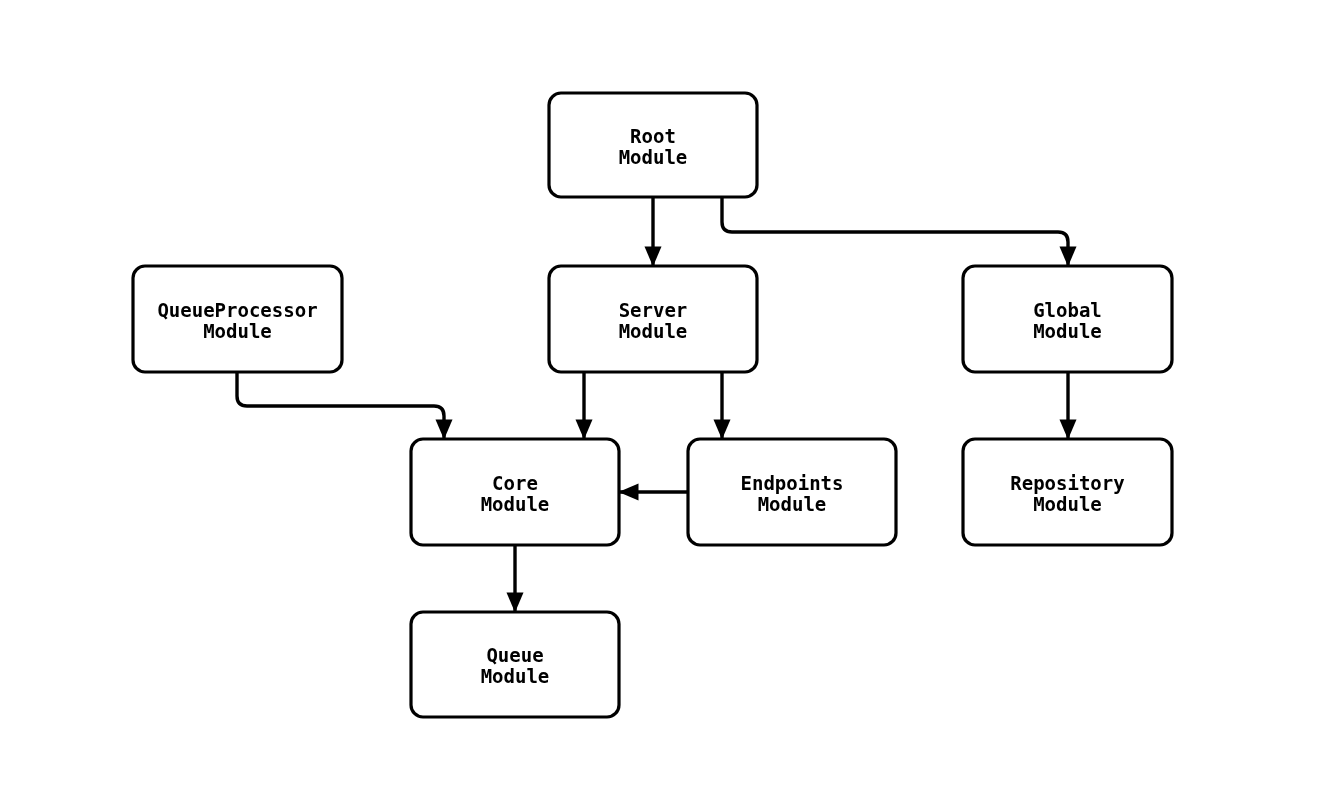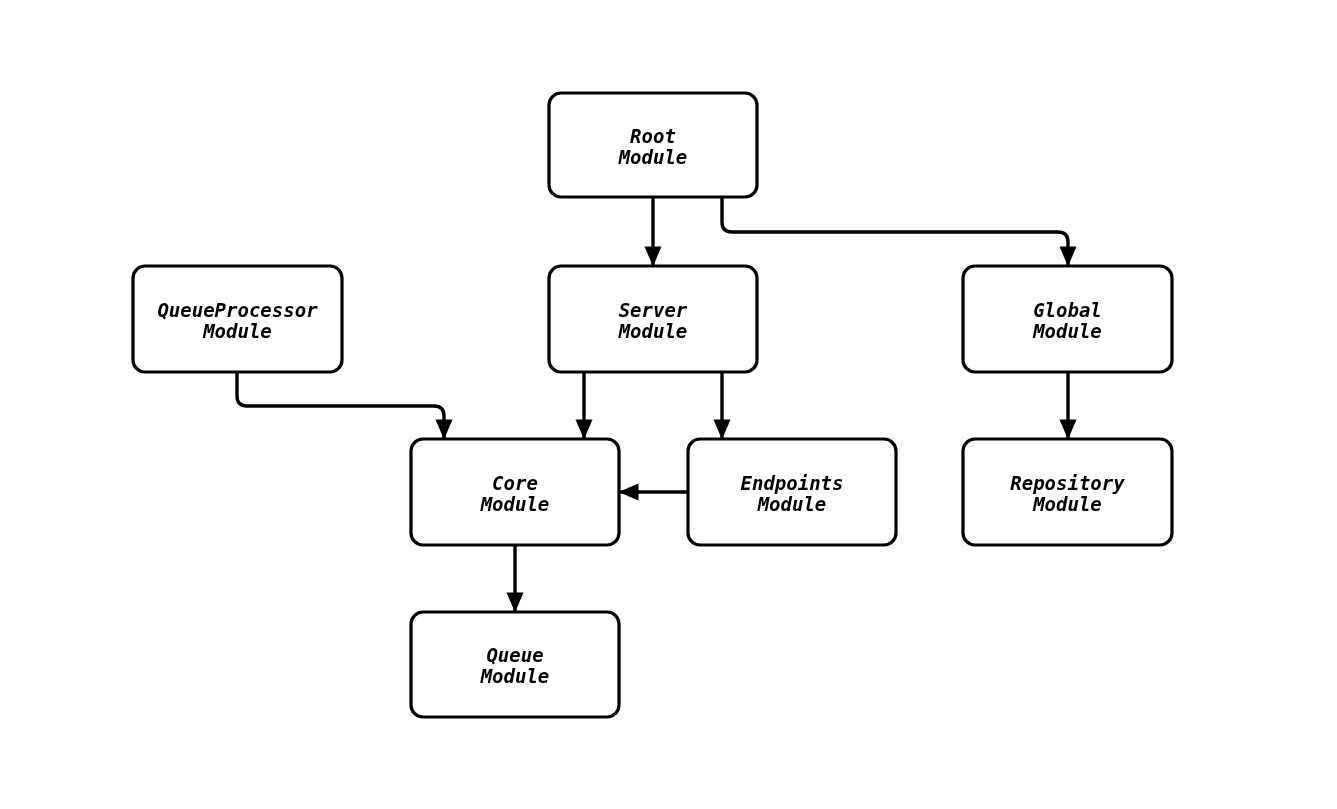--- a/index.html
+++ b/index.html
@@ -6,21 +6,20 @@
     margin: 0;
     padding: 0;
     background: #ffffff;
   }
   .canvas-wrap {
     position: relative;
     width: 1177px;
     height: 809px;
     background: #ffffff;
     overflow: hidden;
-    font-style: italic;
   }
   svg.diagram {
     display: block;
   }
   .node-rect {
     fill: #ffffff;
     stroke: #000000;
     stroke-width: 3.2;
   }
   .node-label {

